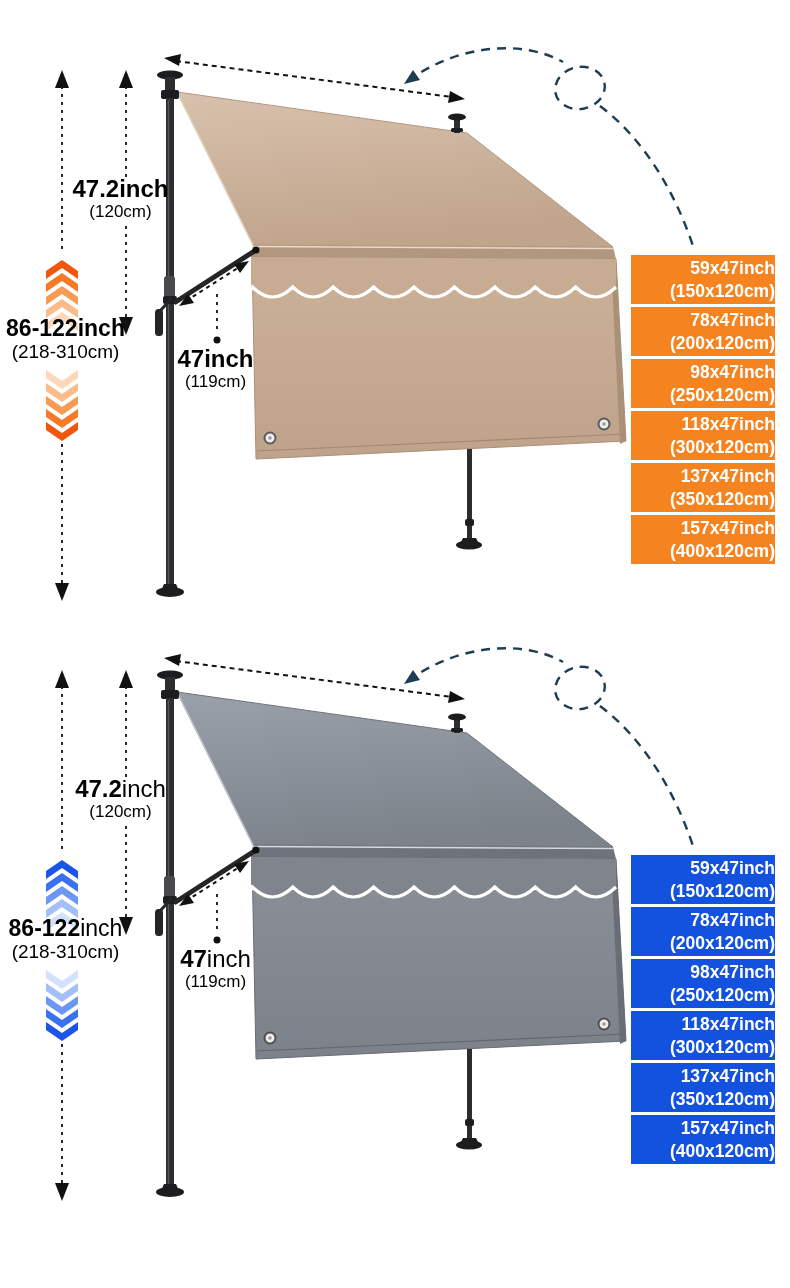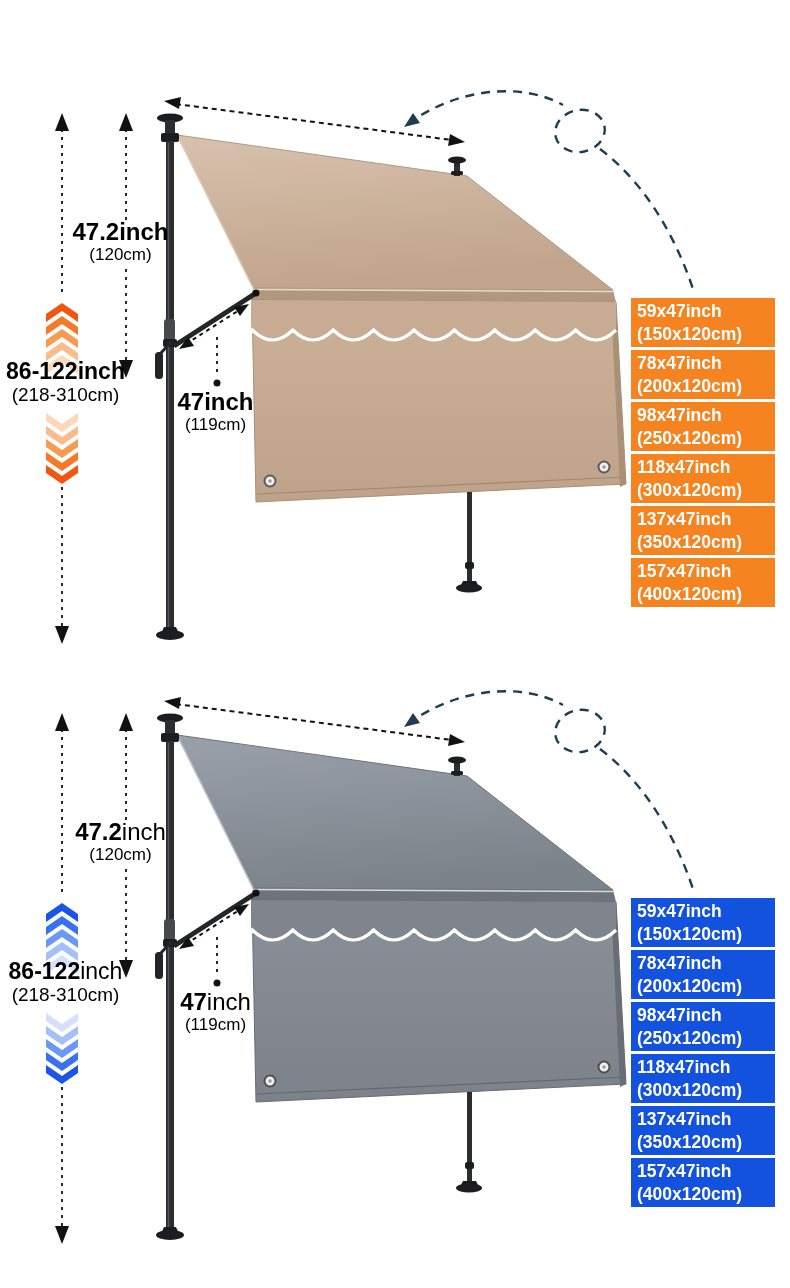--- a/index.html
+++ b/index.html
@@ -1,34 +1,34 @@
 <!DOCTYPE html>
 <html><head>
 <meta charset="utf-8">
 <style>
   html,body{margin:0;padding:0;background:#ffffff;}
   body{font-family:"Liberation Sans",sans-serif;-webkit-font-smoothing:antialiased;}
   .page{position:relative;width:790px;height:1288px;background:#fff;overflow:hidden;}
-  .figure{position:absolute;left:0;width:636px;height:625px;margin-top:43px;}
+  .figure{position:absolute;left:0;width:636px;height:625px;}
   .figure svg.art{position:absolute;left:0;top:0;}
 
   
   .dim-label{position:absolute;text-align:center;color:#000;z-index:3;}
   .dim-label .l1{font-weight:bold;font-size:24px;line-height:25px;white-space:nowrap;}
   .dim-label .l2{font-weight:normal;font-size:17px;line-height:22px;white-space:nowrap;}
   .label-front-height{left:33px;top:176px;width:175px;}
   .label-pole-range{left:-2px;top:316px;width:135px;}
   .label-pole-range .l1{font-size:23px;}
   .label-pole-range .l2{font-size:19px;}
   .label-projection{left:158px;top:346px;width:115px;}
   .figure--gray .dim-label .unit{font-weight:400;}
 
   
   .size-stack{position:absolute;left:631px;top:255px;width:144px;display:flex;flex-direction:column;gap:3px;z-index:3;}
-  .size-box{height:49px;display:flex;flex-direction:column;justify-content:center;padding-left:6px;color:#fff;font-weight:bold;font-size:17.5px;line-height:23px;white-space:nowrap;}
+  .size-box{height:49px;display:flex;flex-direction:column;justify-content:center;padding-left:6px;color:#fff;font-weight:bold;font-size:17.5px;line-height:23px;white-space:nowrap;align-items:flex-end;}
   .figure--beige .size-box{background:#f5831f;}
   .figure--gray  .size-box{background:#1252de;}
 
   
   .dash-v{stroke:#111;stroke-width:1.8;stroke-dasharray:3 5;fill:none;}
   .dash-w{stroke:#111;stroke-width:2;stroke-dasharray:5 4;fill:none;}
   .dash-d{stroke:#111;stroke-width:2;stroke-dasharray:4 4;fill:none;}
   .dash-t{stroke:#1d3d50;stroke-width:2.4;stroke-dasharray:9 7;fill:none;}
   .ah{fill:#111;stroke:none;}
   .aht{fill:#1d3d50;stroke:none;}

